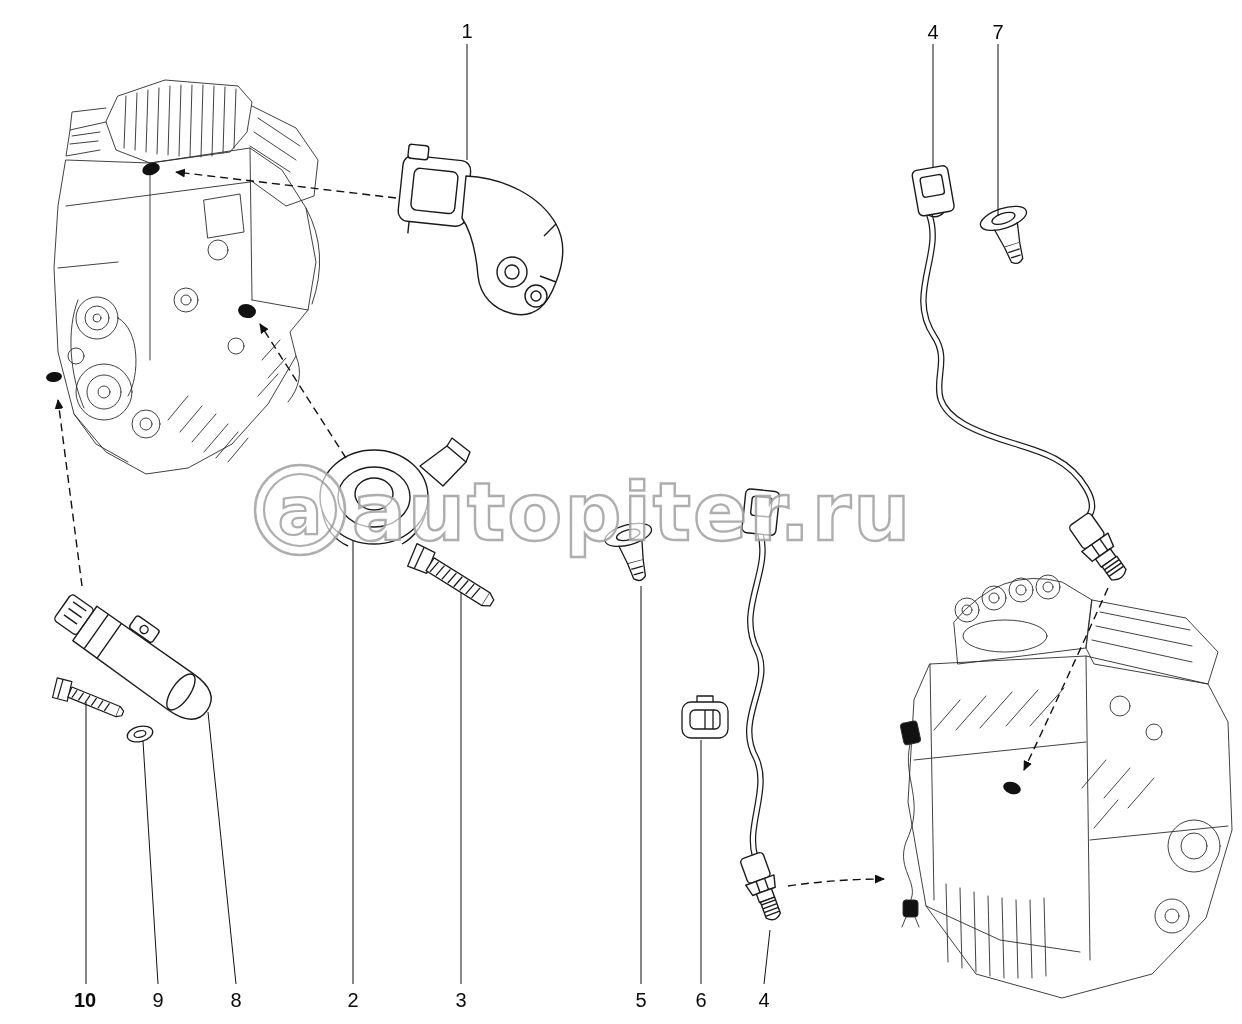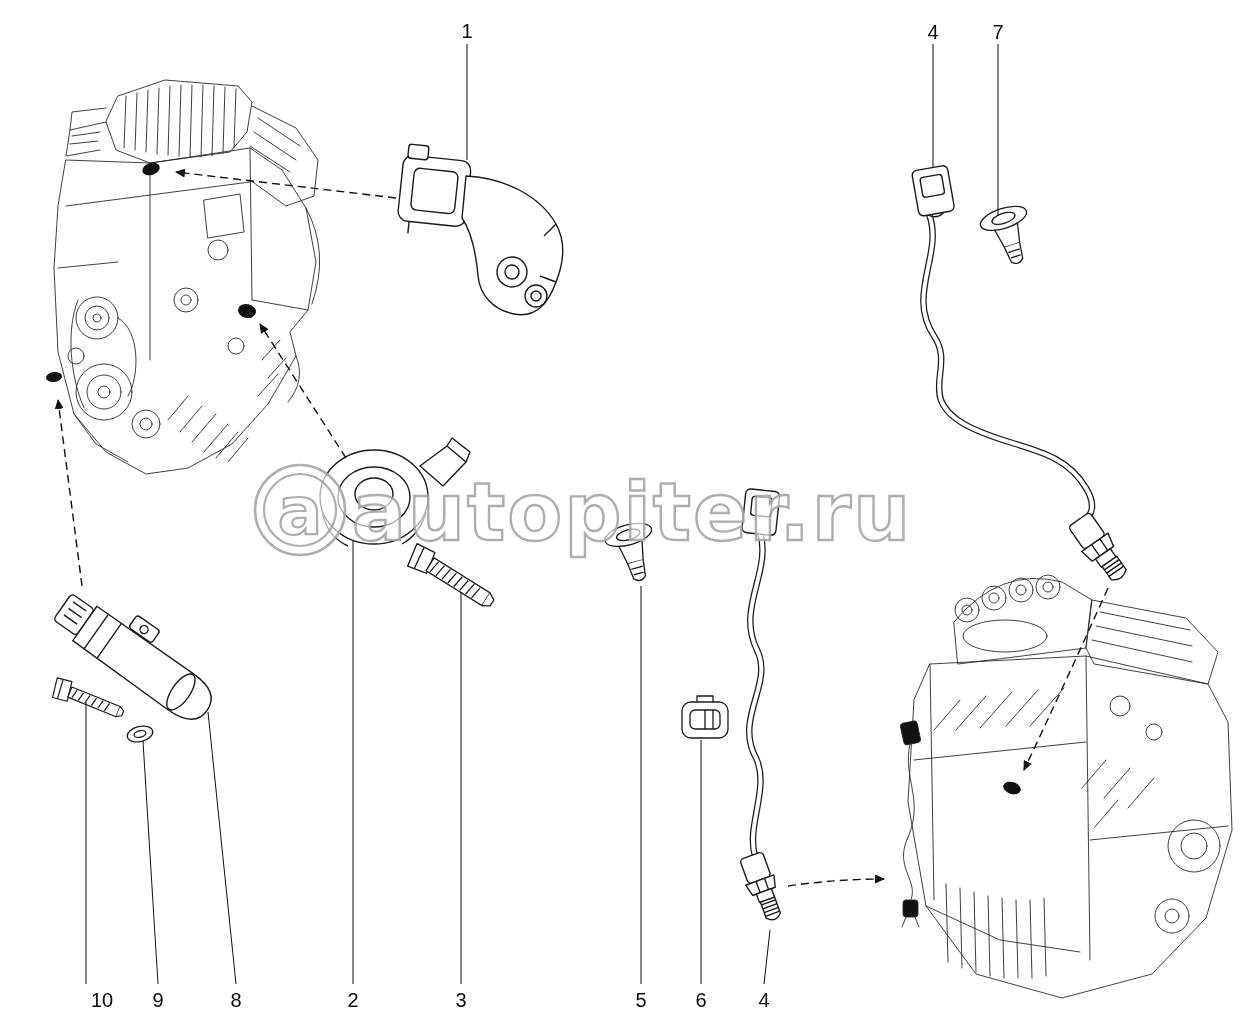--- a/index.html
+++ b/index.html
@@ -253,21 +253,21 @@
     <circle cx="300" cy="510" r="36" fill="none" stroke="#a6a6a6" stroke-width="2.2"></circle>
     <text x="300" y="534" text-anchor="middle" font-size="66" font-weight="bold" fill="rgba(255,255,255,0.72)" stroke="#a6a6a6" stroke-width="2.2">a</text>
     <text x="352" y="540" font-size="80" font-weight="bold" letter-spacing="2" fill="rgba(255,255,255,0.72)" stroke="#a6a6a6" stroke-width="2.4">autopiter.ru</text>
   </g>
 </svg>
 
 <div class="callout" style="left:467px;top:31px;">1</div>
 <div class="callout" style="left:933px;top:32px;">4</div>
 <div class="callout" style="left:998px;top:32px;">7</div>
 
-<div class="callout" style="left:102px;top:1000px;">10</div>
+<div class="callout" style="left:85px;top:1000px;font-weight:bold;">10</div>
 <div class="callout" style="left:158px;top:1000px;">9</div>
 <div class="callout" style="left:236px;top:1000px;">8</div>
 <div class="callout" style="left:353px;top:1000px;">2</div>
 <div class="callout" style="left:461px;top:1000px;">3</div>
 <div class="callout" style="left:641px;top:1000px;">5</div>
 <div class="callout" style="left:701px;top:1000px;">6</div>
 <div class="callout" style="left:764px;top:1000px;">4</div>
 
 </div>
 

